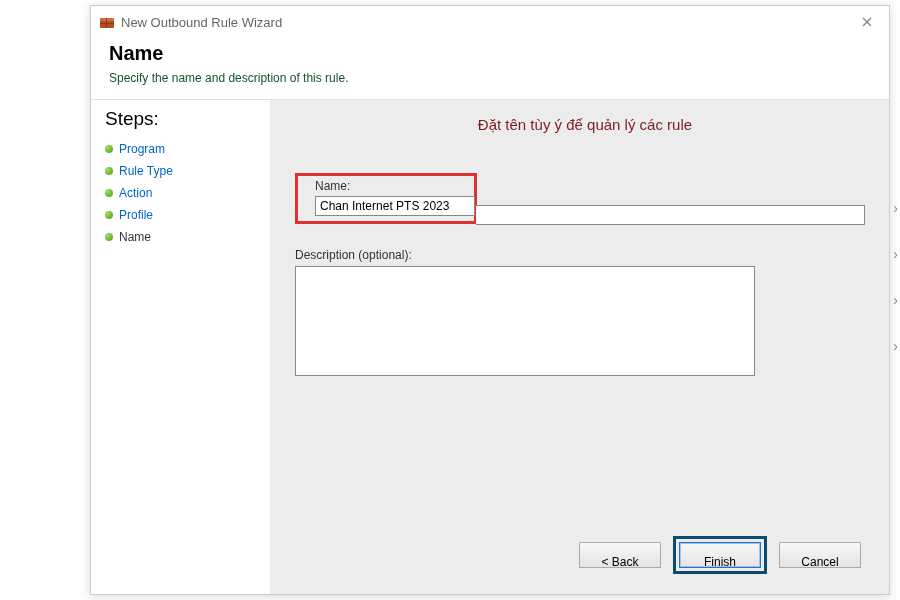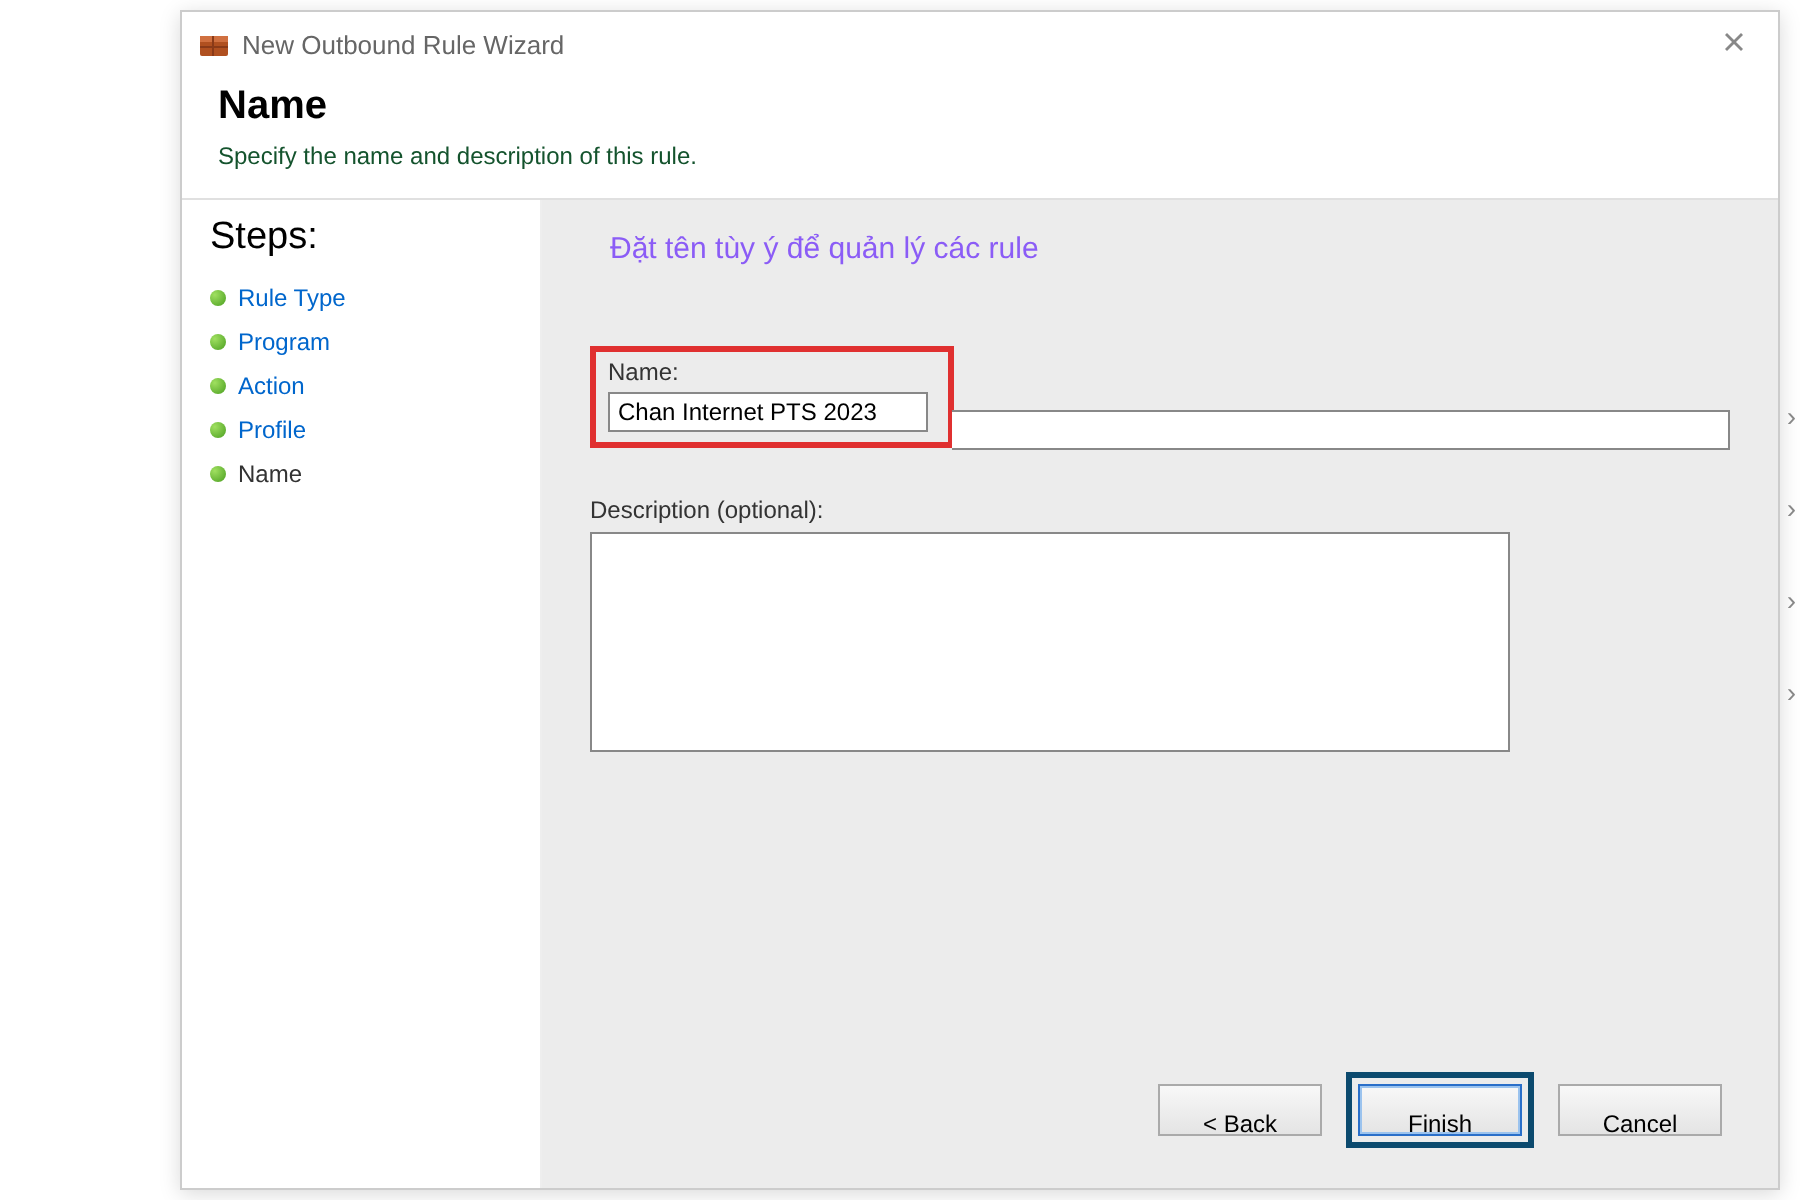--- a/index.html
+++ b/index.html
@@ -96,32 +96,33 @@
   .step-current { color: #333; }
   .main {
     flex: 1;
     background: #ececec;
     padding: 12px 24px 12px 24px;
     position: relative;
     display: flex;
     flex-direction: column;
   }
   .annotation {
-    color: #8b5cf6;
+    color: #7f1d1d;
     font-size: 15px;
     margin: 4px 0 40px 10px;
+    text-align: center;
   }
   .form-label {
     font-size: 12px;
     color: #333;
     margin-bottom: 2px;
   }
   .name-group {
     border: 3px solid #e03030;
-    padding: 3px 6px 5px 6px;
+    padding: 3px 6px 5px 17px;
     display: inline-block;
     width: 182px;
     margin-bottom: 14px;
   }
   .name-row {
     display: flex;
     align-items: center;
   }
   .name-input {
     height: 20px;
@@ -209,25 +210,25 @@
     <div class="header-title">Name</div>
     <div class="header-sub">Specify the name and description of this rule.</div>
   </div>
 
   <div class="body">
 
     <div class="sidebar">
       <div class="steps-title">Steps:</div>
       <div class="step">
         <span class="step-bullet"></span>
+        <span class="step-link">Program</span>
+      </div>
+      <div class="step">
+        <span class="step-bullet"></span>
         <span class="step-link">Rule Type</span>
-      </div>
-      <div class="step">
-        <span class="step-bullet"></span>
-        <span class="step-link">Program</span>
       </div>
       <div class="step">
         <span class="step-bullet"></span>
         <span class="step-link">Action</span>
       </div>
       <div class="step">
         <span class="step-bullet"></span>
         <span class="step-link">Profile</span>
       </div>
       <div class="step">

